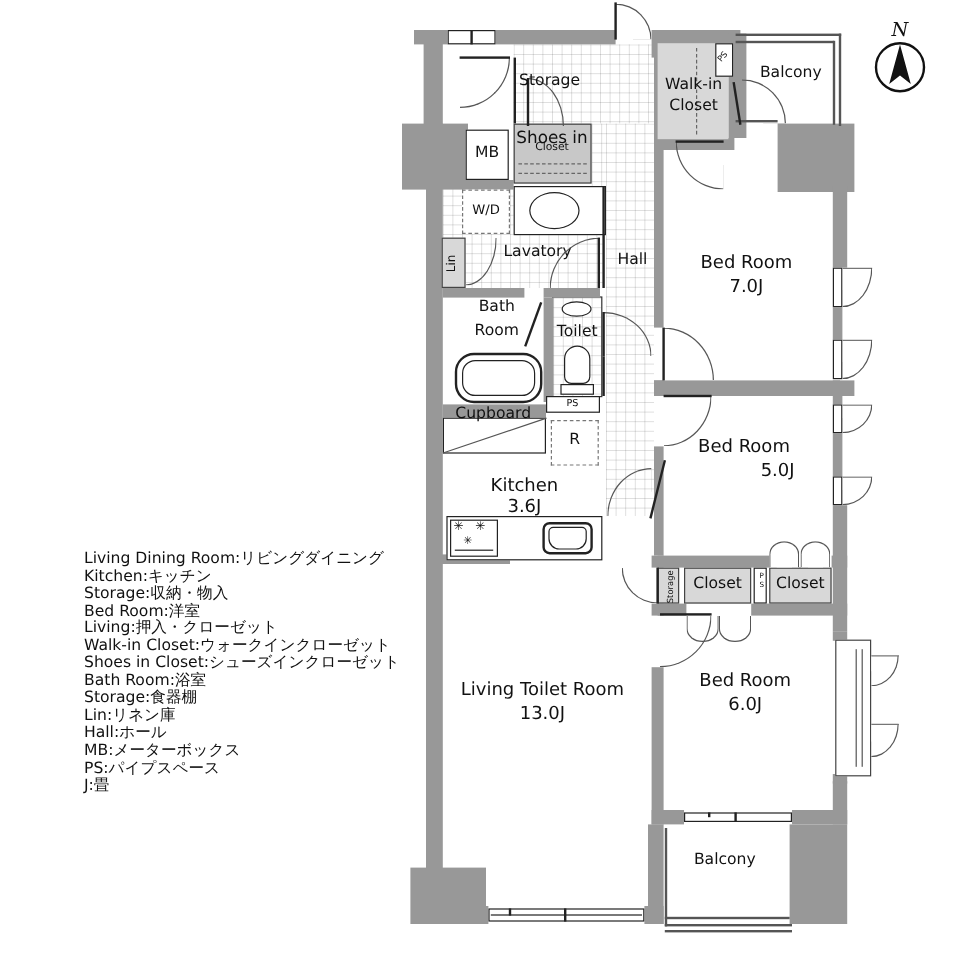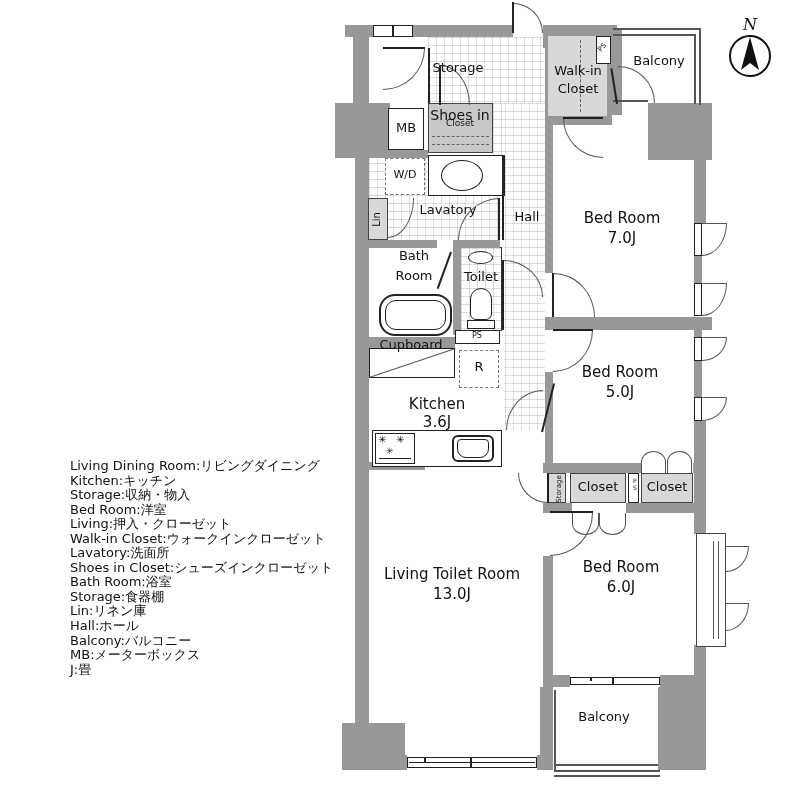--- a/index.html
+++ b/index.html
@@ -189,21 +189,21 @@
   <div class="lbl" style="left:659px;top:54px">Balcony</div>
   <div class="arc tr" style="left:618px;top:66px;width:37px;height:37px"></div>
   <div class="leaf" style="left:616px;top:68px;width:2px;height:36px;transform:rotate(-9deg);transform-origin:bottom center"></div>
 
   <div class="lbl big" style="left:622px;top:210px">Bed Room</div>
   <div class="lbl big" style="left:622px;top:230px">7.0J</div>
   <div class="arc tr" style="left:553px;top:273px;width:42px;height:44px"></div>
   <div class="leaf" style="left:552px;top:273px;width:2px;height:44px"></div>
 
   <div class="lbl big" style="left:620px;top:364px">Bed Room</div>
-  <div class="lbl big" style="left:620px;top:384px">5.0J</div>
+  <div class="lbl big" style="left:648px;top:384px">5.0J</div>
   <div class="arc br" style="left:553px;top:330px;width:40px;height:42px"></div>
   <div class="leaf" style="left:553px;top:329px;width:40px;height:2px"></div>
 
   <div class="vband" style="left:694px;top:223px;width:8px;height:33px"></div>
   <div class="case" style="left:702px;top:223px;width:25px;height:33px"></div>
   <div class="vband" style="left:694px;top:283px;width:8px;height:33px"></div>
   <div class="case" style="left:702px;top:283px;width:25px;height:33px"></div>
   <div class="vband" style="left:694px;top:337px;width:8px;height:24px"></div>
   <div class="case" style="left:702px;top:337px;width:25px;height:24px"></div>
   <div class="vband" style="left:694px;top:397px;width:8px;height:24px"></div>
@@ -262,22 +262,21 @@
   </svg>
 </div>
 
 <div class="abs legend" style="left:70px;top:459px">
   <div>Living Dining Room:リビングダイニング</div>
   <div>Kitchen:キッチン</div>
   <div>Storage:収納・物入</div>
   <div>Bed Room:洋室</div>
   <div>Living:押入・クローゼット</div>
   <div>Walk-in Closet:ウォークインクローゼット</div>
-  <div>Lavatory:洗面所</div>
   <div>Shoes in Closet:シューズインクローゼット</div>
   <div>Bath Room:浴室</div>
   <div>Storage:食器棚</div>
   <div>Lin:リネン庫</div>
   <div>Hall:ホール</div>
-  <div>Balcony:バルコニー</div>
   <div>MB:メーターボックス</div>
+  <div>PS:パイプスペース</div>
   <div>J:畳</div>
 </div>
 
 </body></html>

